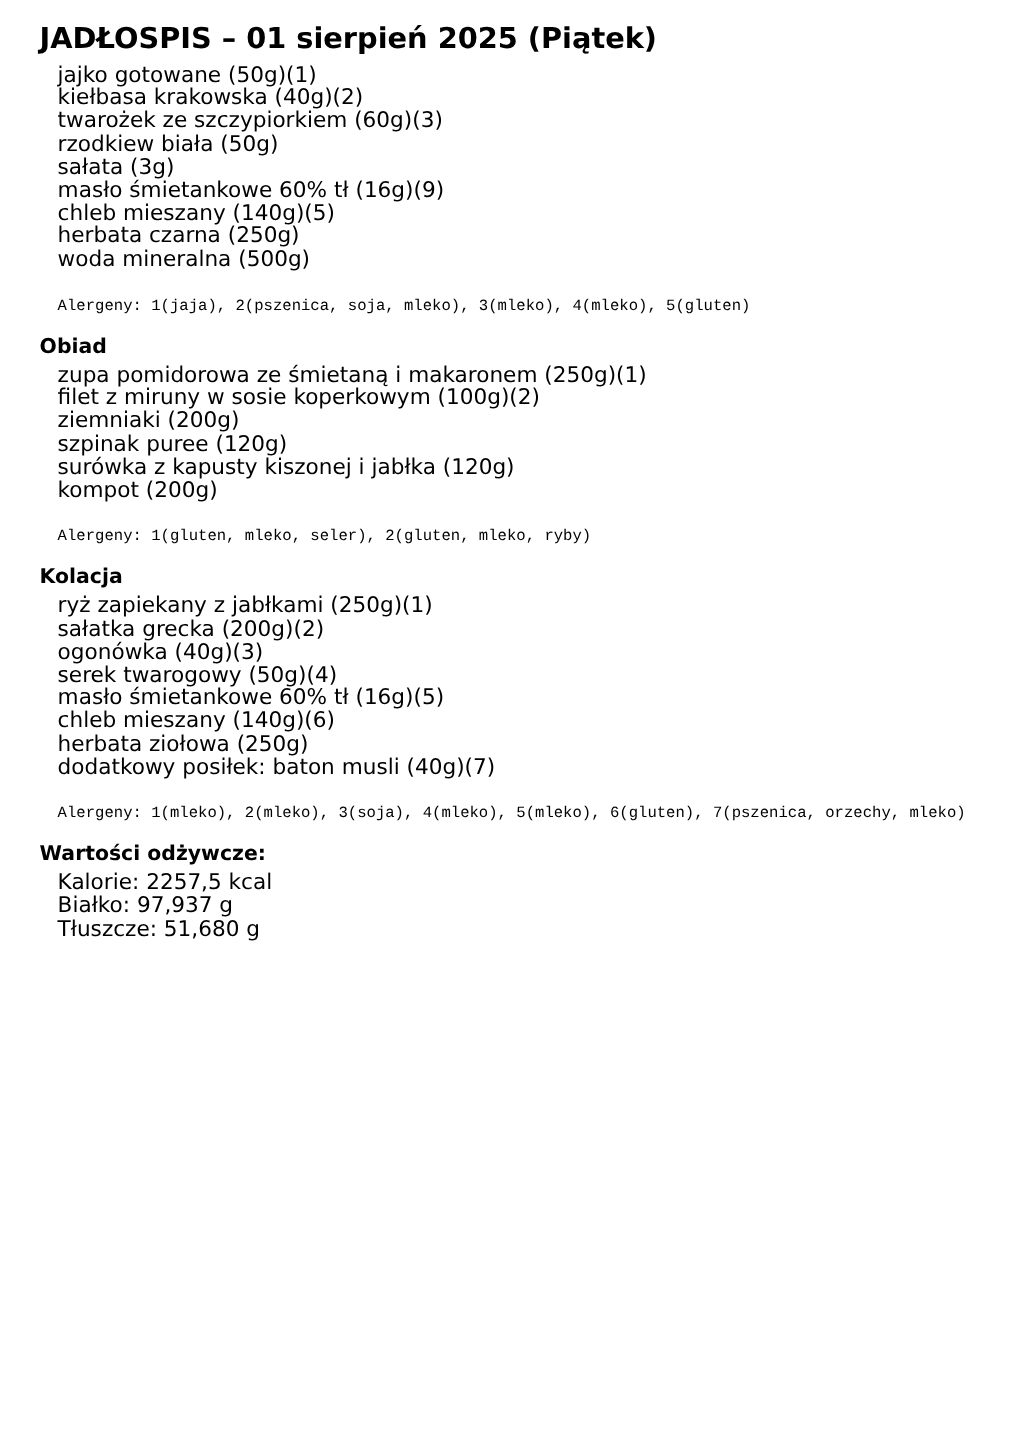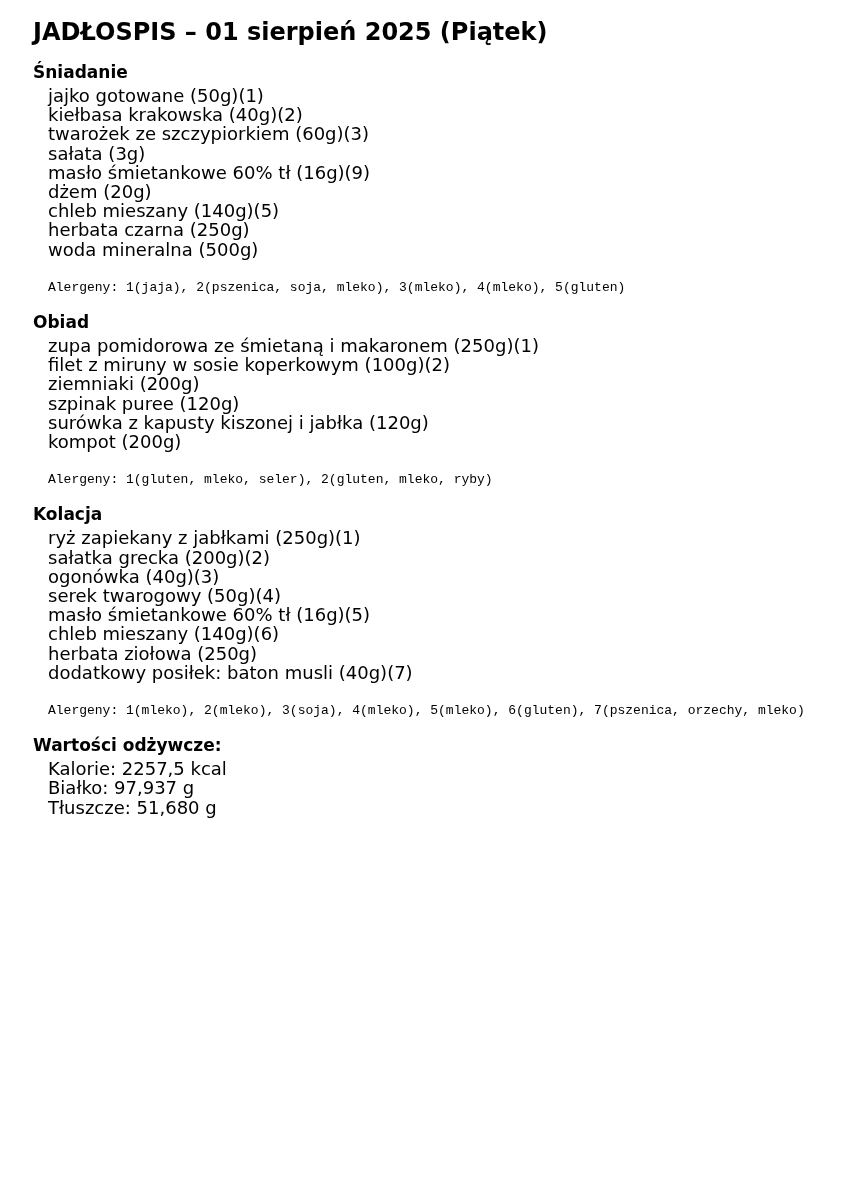--- a/index.html
+++ b/index.html
@@ -45,28 +45,27 @@
     font-family: Liberation Mono, monospace;
   }
 </style>
 </head>
 <body>
 
 <main class="page">
   <h1 class="doc-title">JADŁOSPIS – 01 sierpień 2025 (Piątek)</h1>
   <div id="sections">
   <section class="meal-section">
-    <h2 class="section-heading">Śniadanie</h2>
     <div class="section-items">
           <div class="menu-item">jajko gotowane (50g)(1)</div>
           <div class="menu-item">kiełbasa krakowska (40g)(2)</div>
           <div class="menu-item">twarożek ze szczypiorkiem (60g)(3)</div>
+          <div class="menu-item">rzodkiew biała (50g)</div>
           <div class="menu-item">sałata (3g)</div>
           <div class="menu-item">masło śmietankowe 60% tł (16g)(9)</div>
-          <div class="menu-item">dżem (20g)</div>
           <div class="menu-item">chleb mieszany (140g)(5)</div>
           <div class="menu-item">herbata czarna (250g)</div>
           <div class="menu-item">woda mineralna (500g)</div>
         </div>
     <p class="allergens-line">Alergeny: 1(jaja), 2(pszenica, soja, mleko), 3(mleko), 4(mleko), 5(gluten)</p>
   </section>
 
   <section class="meal-section">
     <h2 class="section-heading">Obiad</h2>
     <div class="section-items">

